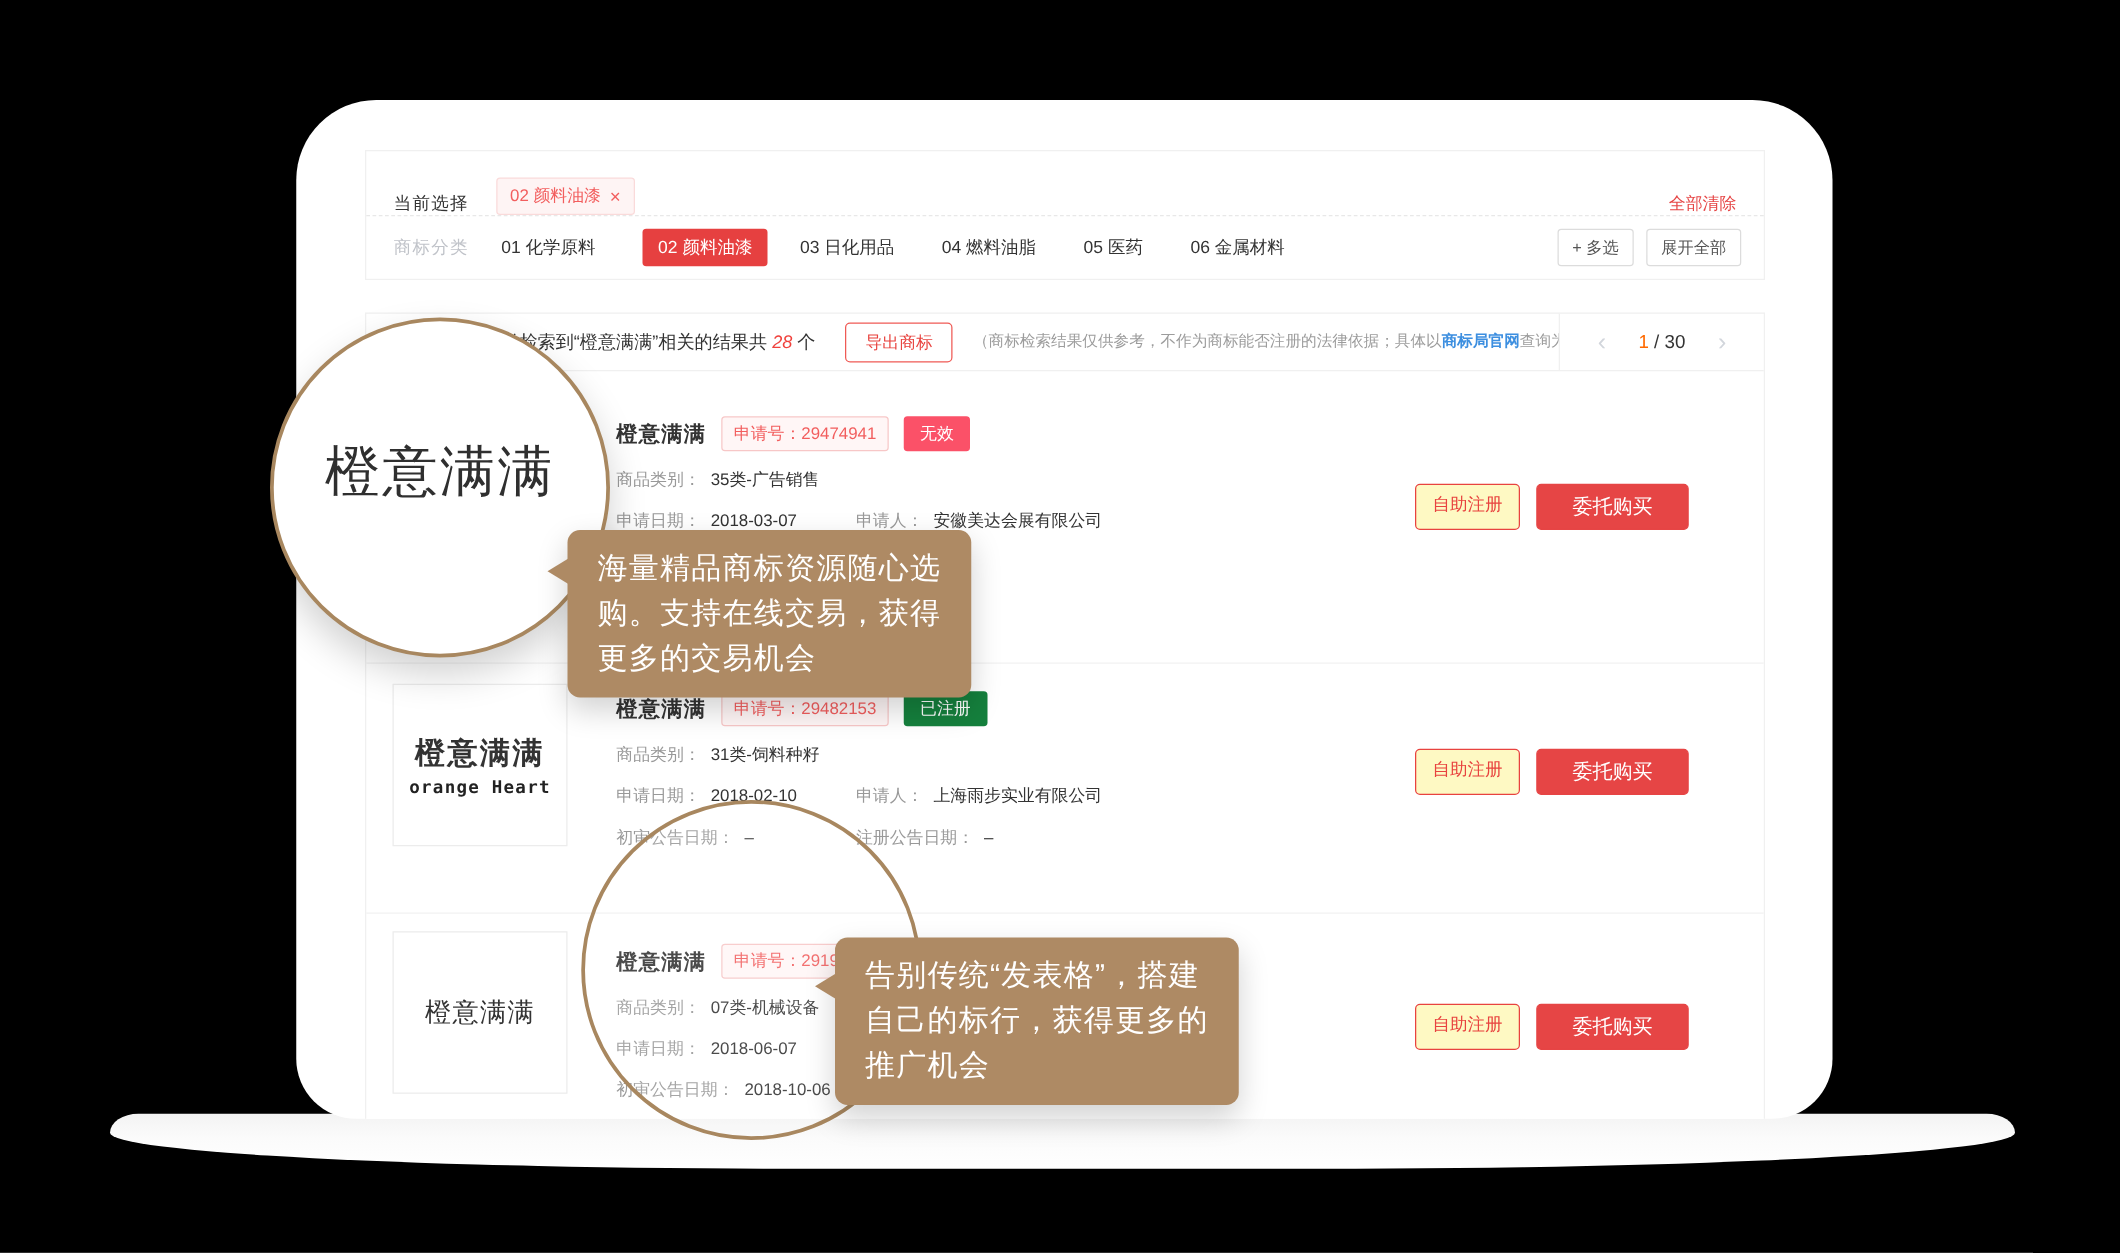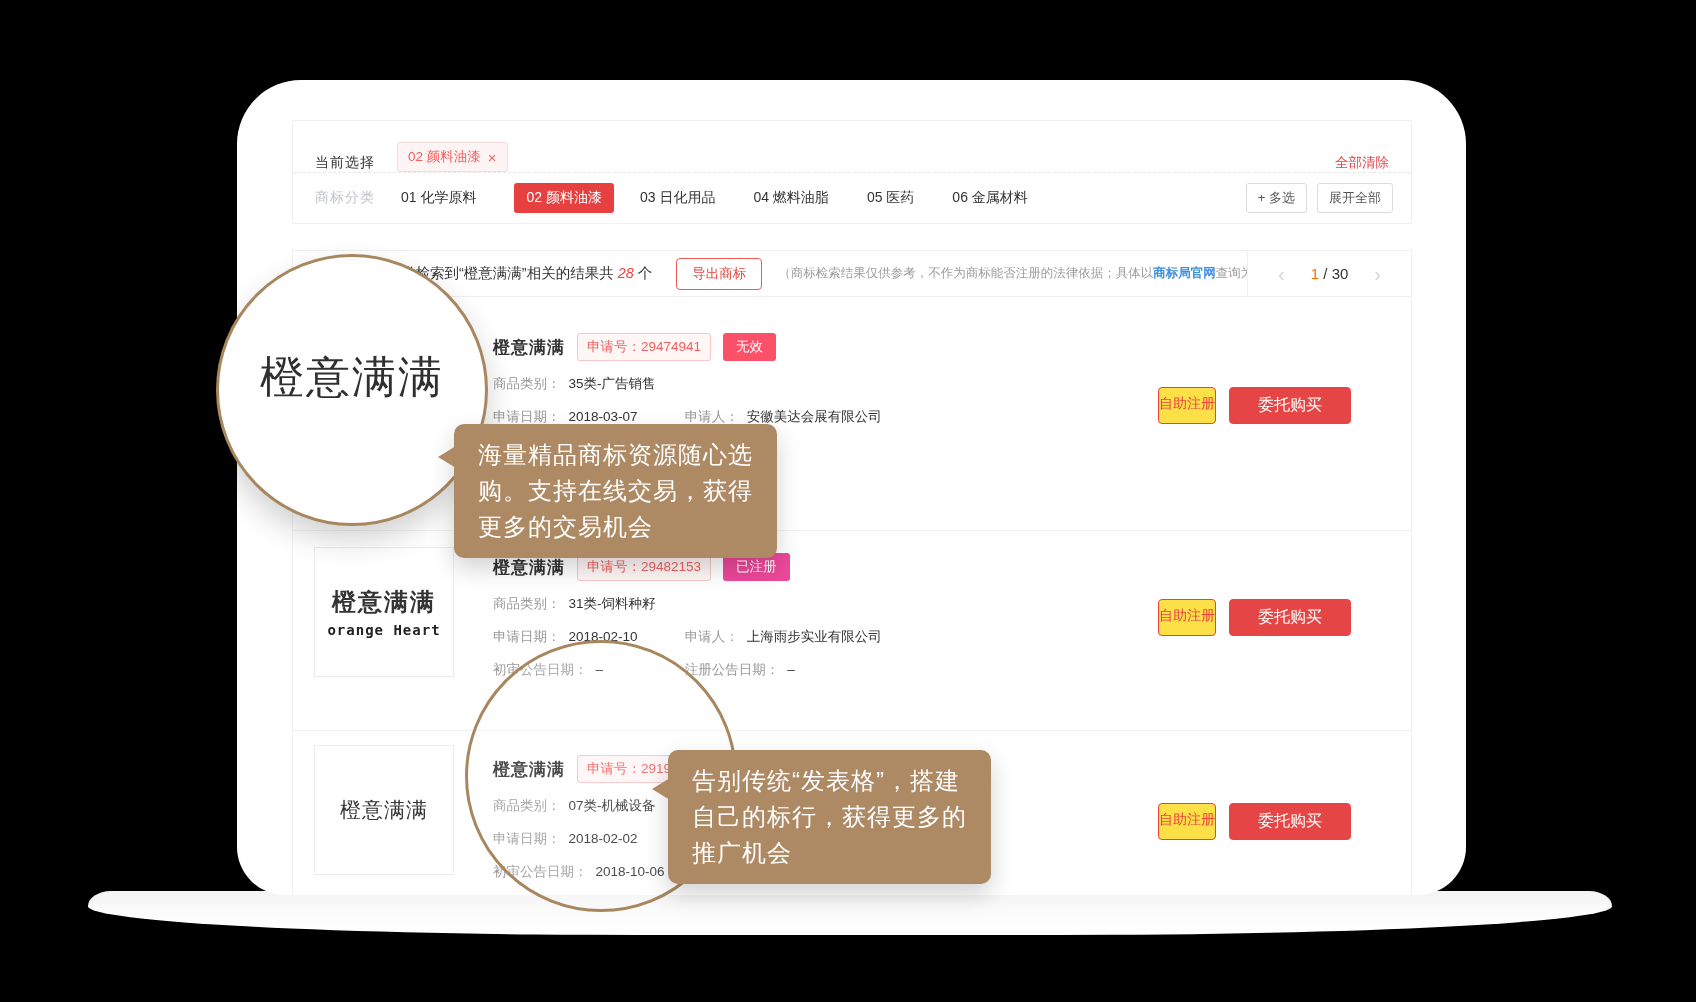--- a/index.html
+++ b/index.html
@@ -70,31 +70,31 @@
   .row-1 .content{padding-top:36px;}
   .row-2 .content{padding-top:22px;}
   .row-3 .content{padding-top:24px;}
   .title-line{display:flex;align-items:center;gap:12px;}
   .tm-name{font-size:17px;font-weight:bold;color:#333;letter-spacing:1px;}
   .tag-appno{border:1px solid #f7c7c7;background:#fff6f6;border-radius:3px;color:#f25e5e;
     font-size:13.5px;padding:4px 9px;white-space:nowrap;}
   .tag-status{border-radius:3px;color:#fff;font-size:13.5px;padding:5px 13px;white-space:nowrap;}
   .tag-status:empty{display:none;}
   .st-red{background:#fb5168;}
-  .st-gray{background:#ec4899;}
+  .st-gray{background:#15803d;}
   .detail{margin-top:13px;font-size:13.5px;line-height:20px;white-space:nowrap;}
   .dl{color:#999;}
   .dv{color:#333;margin-left:8px;}
   .pair{display:inline-block;min-width:188px;margin-right:0;}
   .btns{position:absolute;right:60px;display:flex;gap:13px;}
   .row-1 .btns{top:90px;}
   .row-2 .btns{top:68px;}
   .row-3 .btns{top:72px;}
-  .btn-outline{border:1px solid #e8433f;color:#e8433f;background:#fde047;border-radius:4px;
-    font-size:14px;padding:7px 0;cursor:pointer;white-space:nowrap;}
+  .btn-outline{border:1px solid #e8433f;color:#e8433f;background:#fef9c3;border-radius:4px;
+    font-size:14px;padding:7px 13px;cursor:pointer;white-space:nowrap;}
   .btn-solid{border:1px solid #e64545;background:#e64545;color:#fff;border-radius:4px;
     font-size:16px;padding:7px 28px;cursor:pointer;white-space:nowrap;}
 
   
   .circle{position:absolute;border:3px solid #a8875f;border-radius:50%;}
   .circle-a{left:216px;top:254px;width:272px;height:272px;background:#fff;
     box-shadow:0 14px 30px rgba(0,0,0,0.18);display:flex;align-items:center;justify-content:center;z-index:5;}
   .circle-a span{font-size:44px;color:#2f2f2f;letter-spacing:2px;font-weight:500;margin-top:-26px;}
   .circle-b{left:465px;top:640px;width:272px;height:272px;background:rgba(255,255,255,0.12);z-index:5;}
 
@@ -211,21 +211,21 @@
 
         </div>
         <div class="content">
           <div class="title-line">
             <span class="tm-name">橙意满满</span>
             <span class="tag-appno"><span>申请号：</span><span>29198321</span></span>
 
           </div>
           <div class="detail"><span class="dl">商品类别：</span><span class="dv">07类-机械设备</span></div>
           <div class="detail">
-            <span class="pair"><span class="dl">申请日期：</span><span class="dv">2018-02-02</span></span>
+            <span class="pair"><span class="dl">申请日期：</span><span class="dv">2018-06-07</span></span>
           </div>
           <div class="detail">
             <span class="pair"><span class="dl">初审公告日期：</span><span class="dv">2018-10-06</span></span>
           </div>
         </div>
         <div class="btns">
           <span class="btn-outline">自助注册</span>
           <span class="btn-solid">委托购买</span>
         </div>
       </div>

